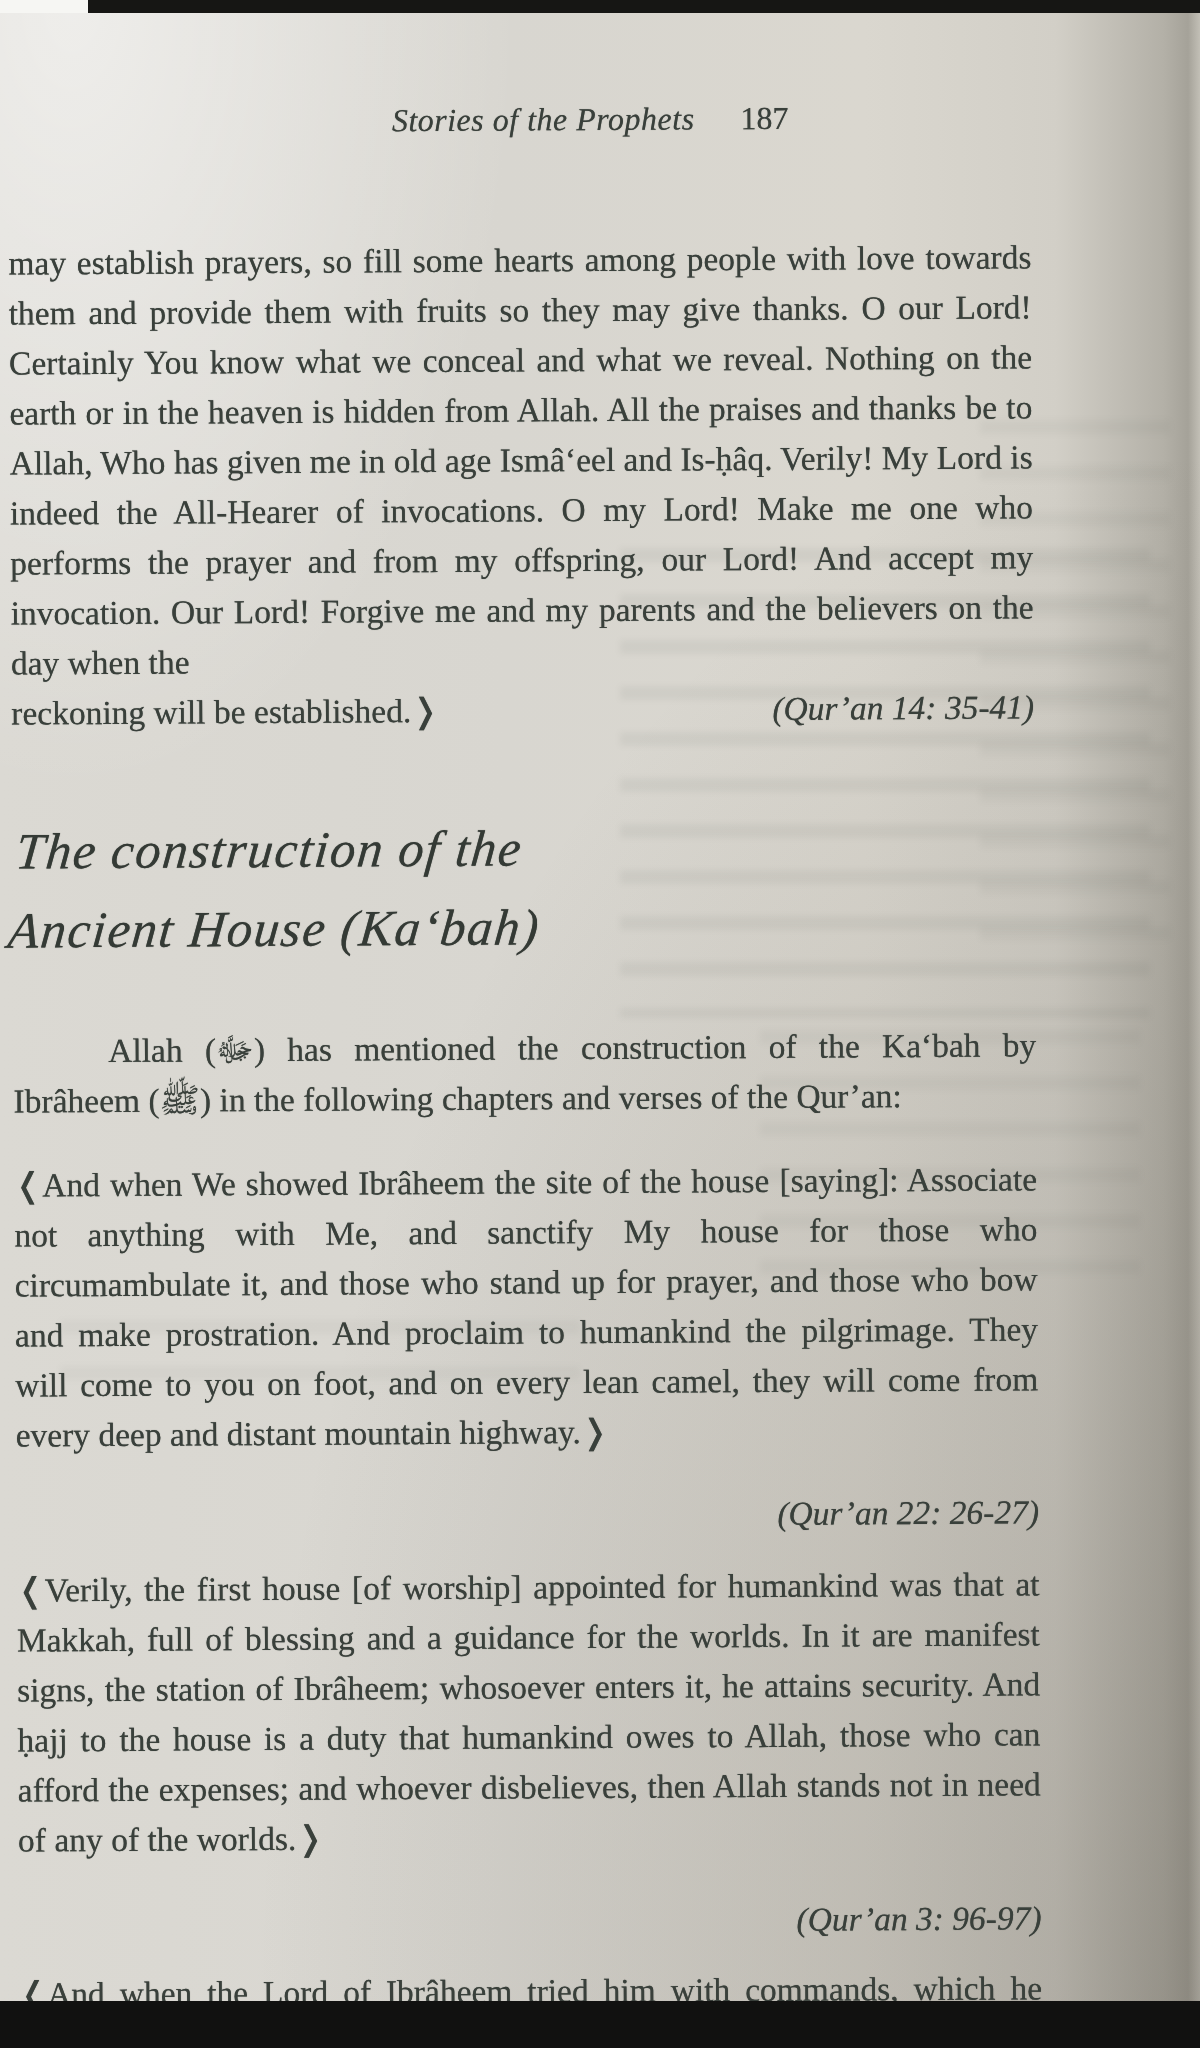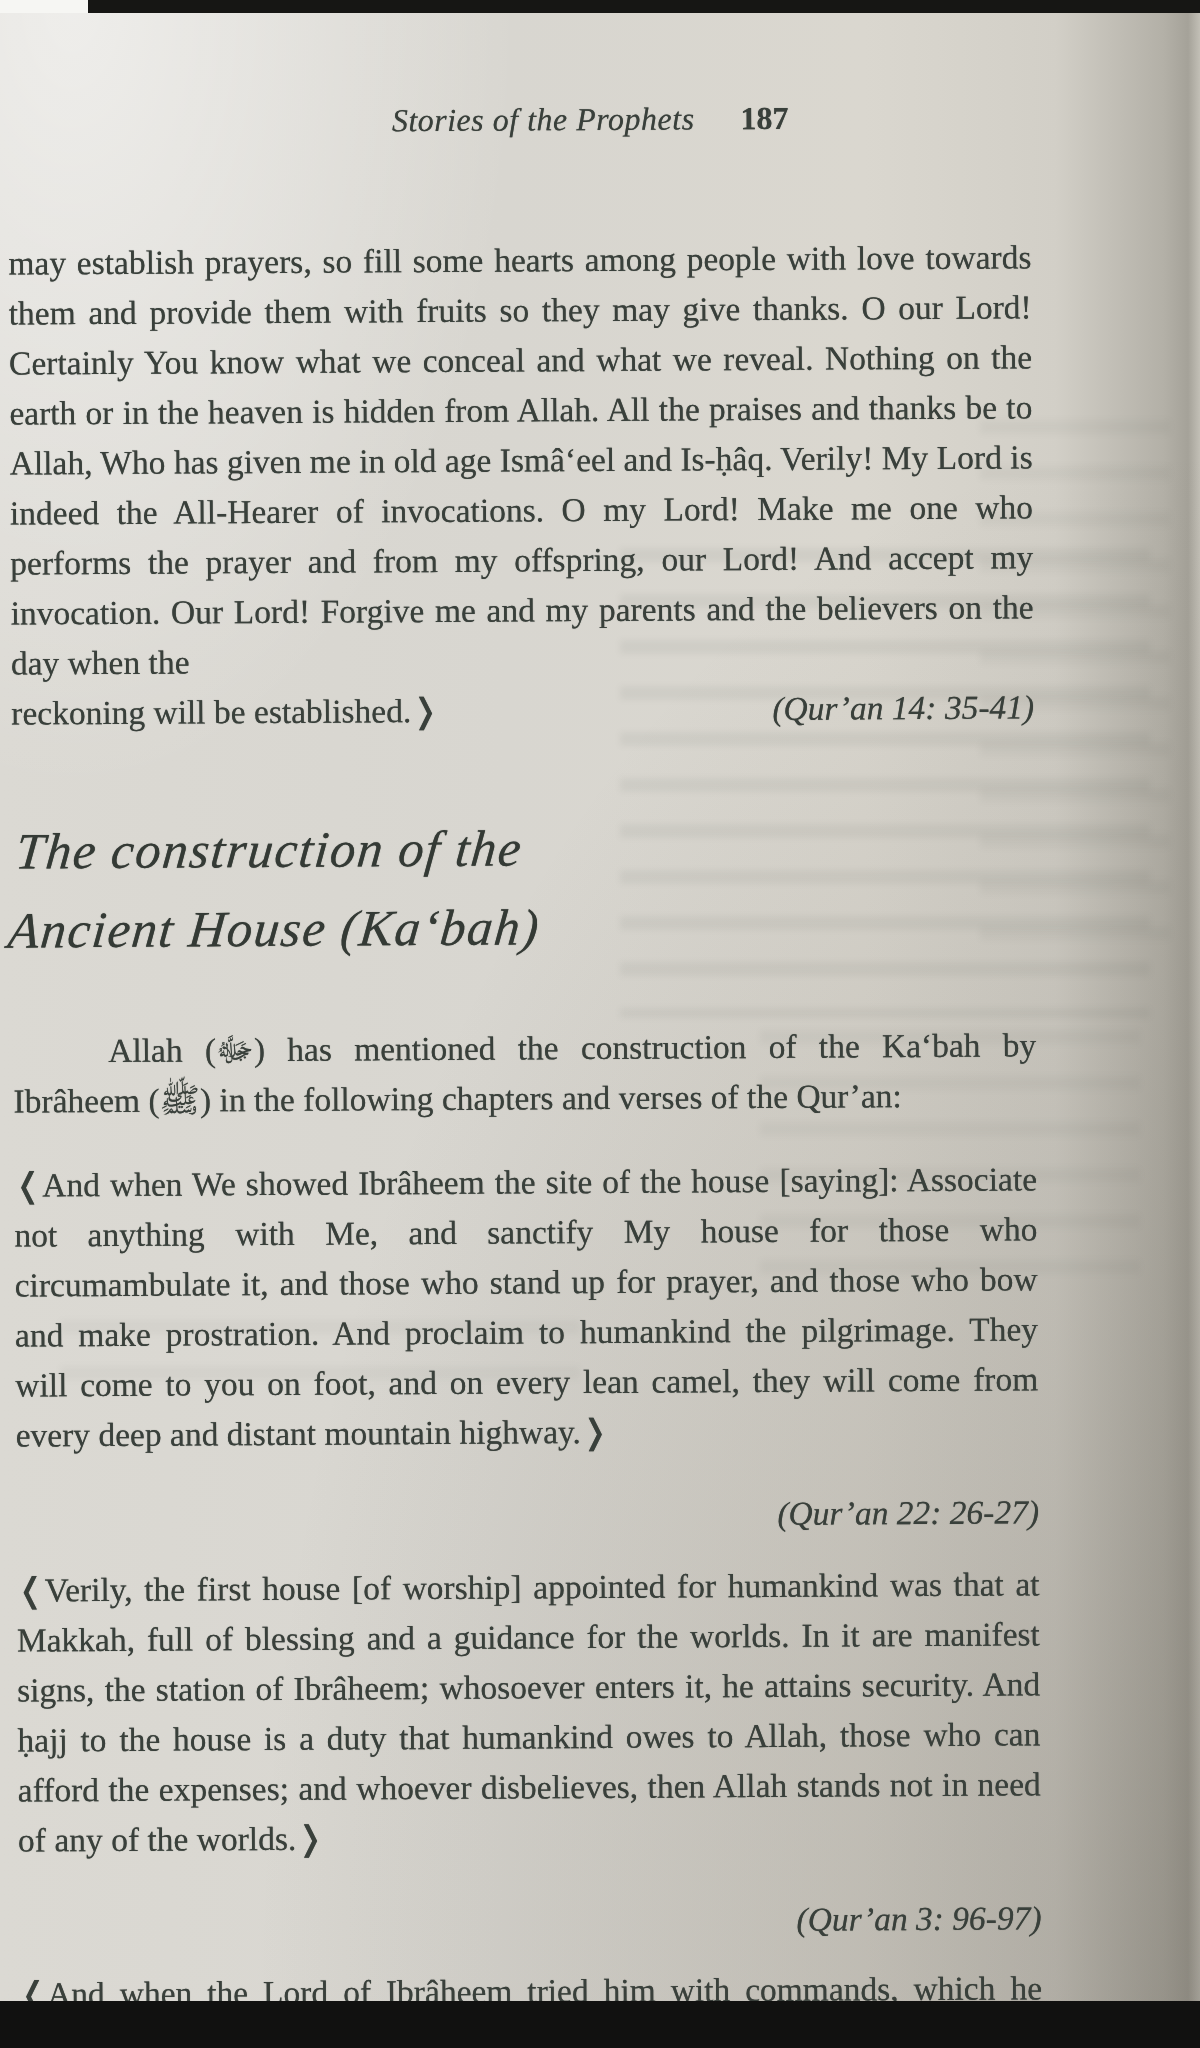--- a/index.html
+++ b/index.html
@@ -43,21 +43,20 @@
     font-size:32px;
   }
   .header .title{
     font-style:italic;
     letter-spacing:0.5px;
     text-shadow:0 0 0.7px rgba(45,50,45,0.75);
   }
   .header .pagenum{
     margin-left:46px;
     text-shadow:0 0 0.7px rgba(45,50,45,0.75);
-    font-weight:bold;
   }
   .bodytext{
     font-size:33.5px;
     line-height:50px;
     text-align:justify;
     text-shadow:0 0 0.7px rgba(45,50,45,0.8);
   }
   .p1{margin:97px 0 0 0;}
   .lastline-row{
     display:flex;

